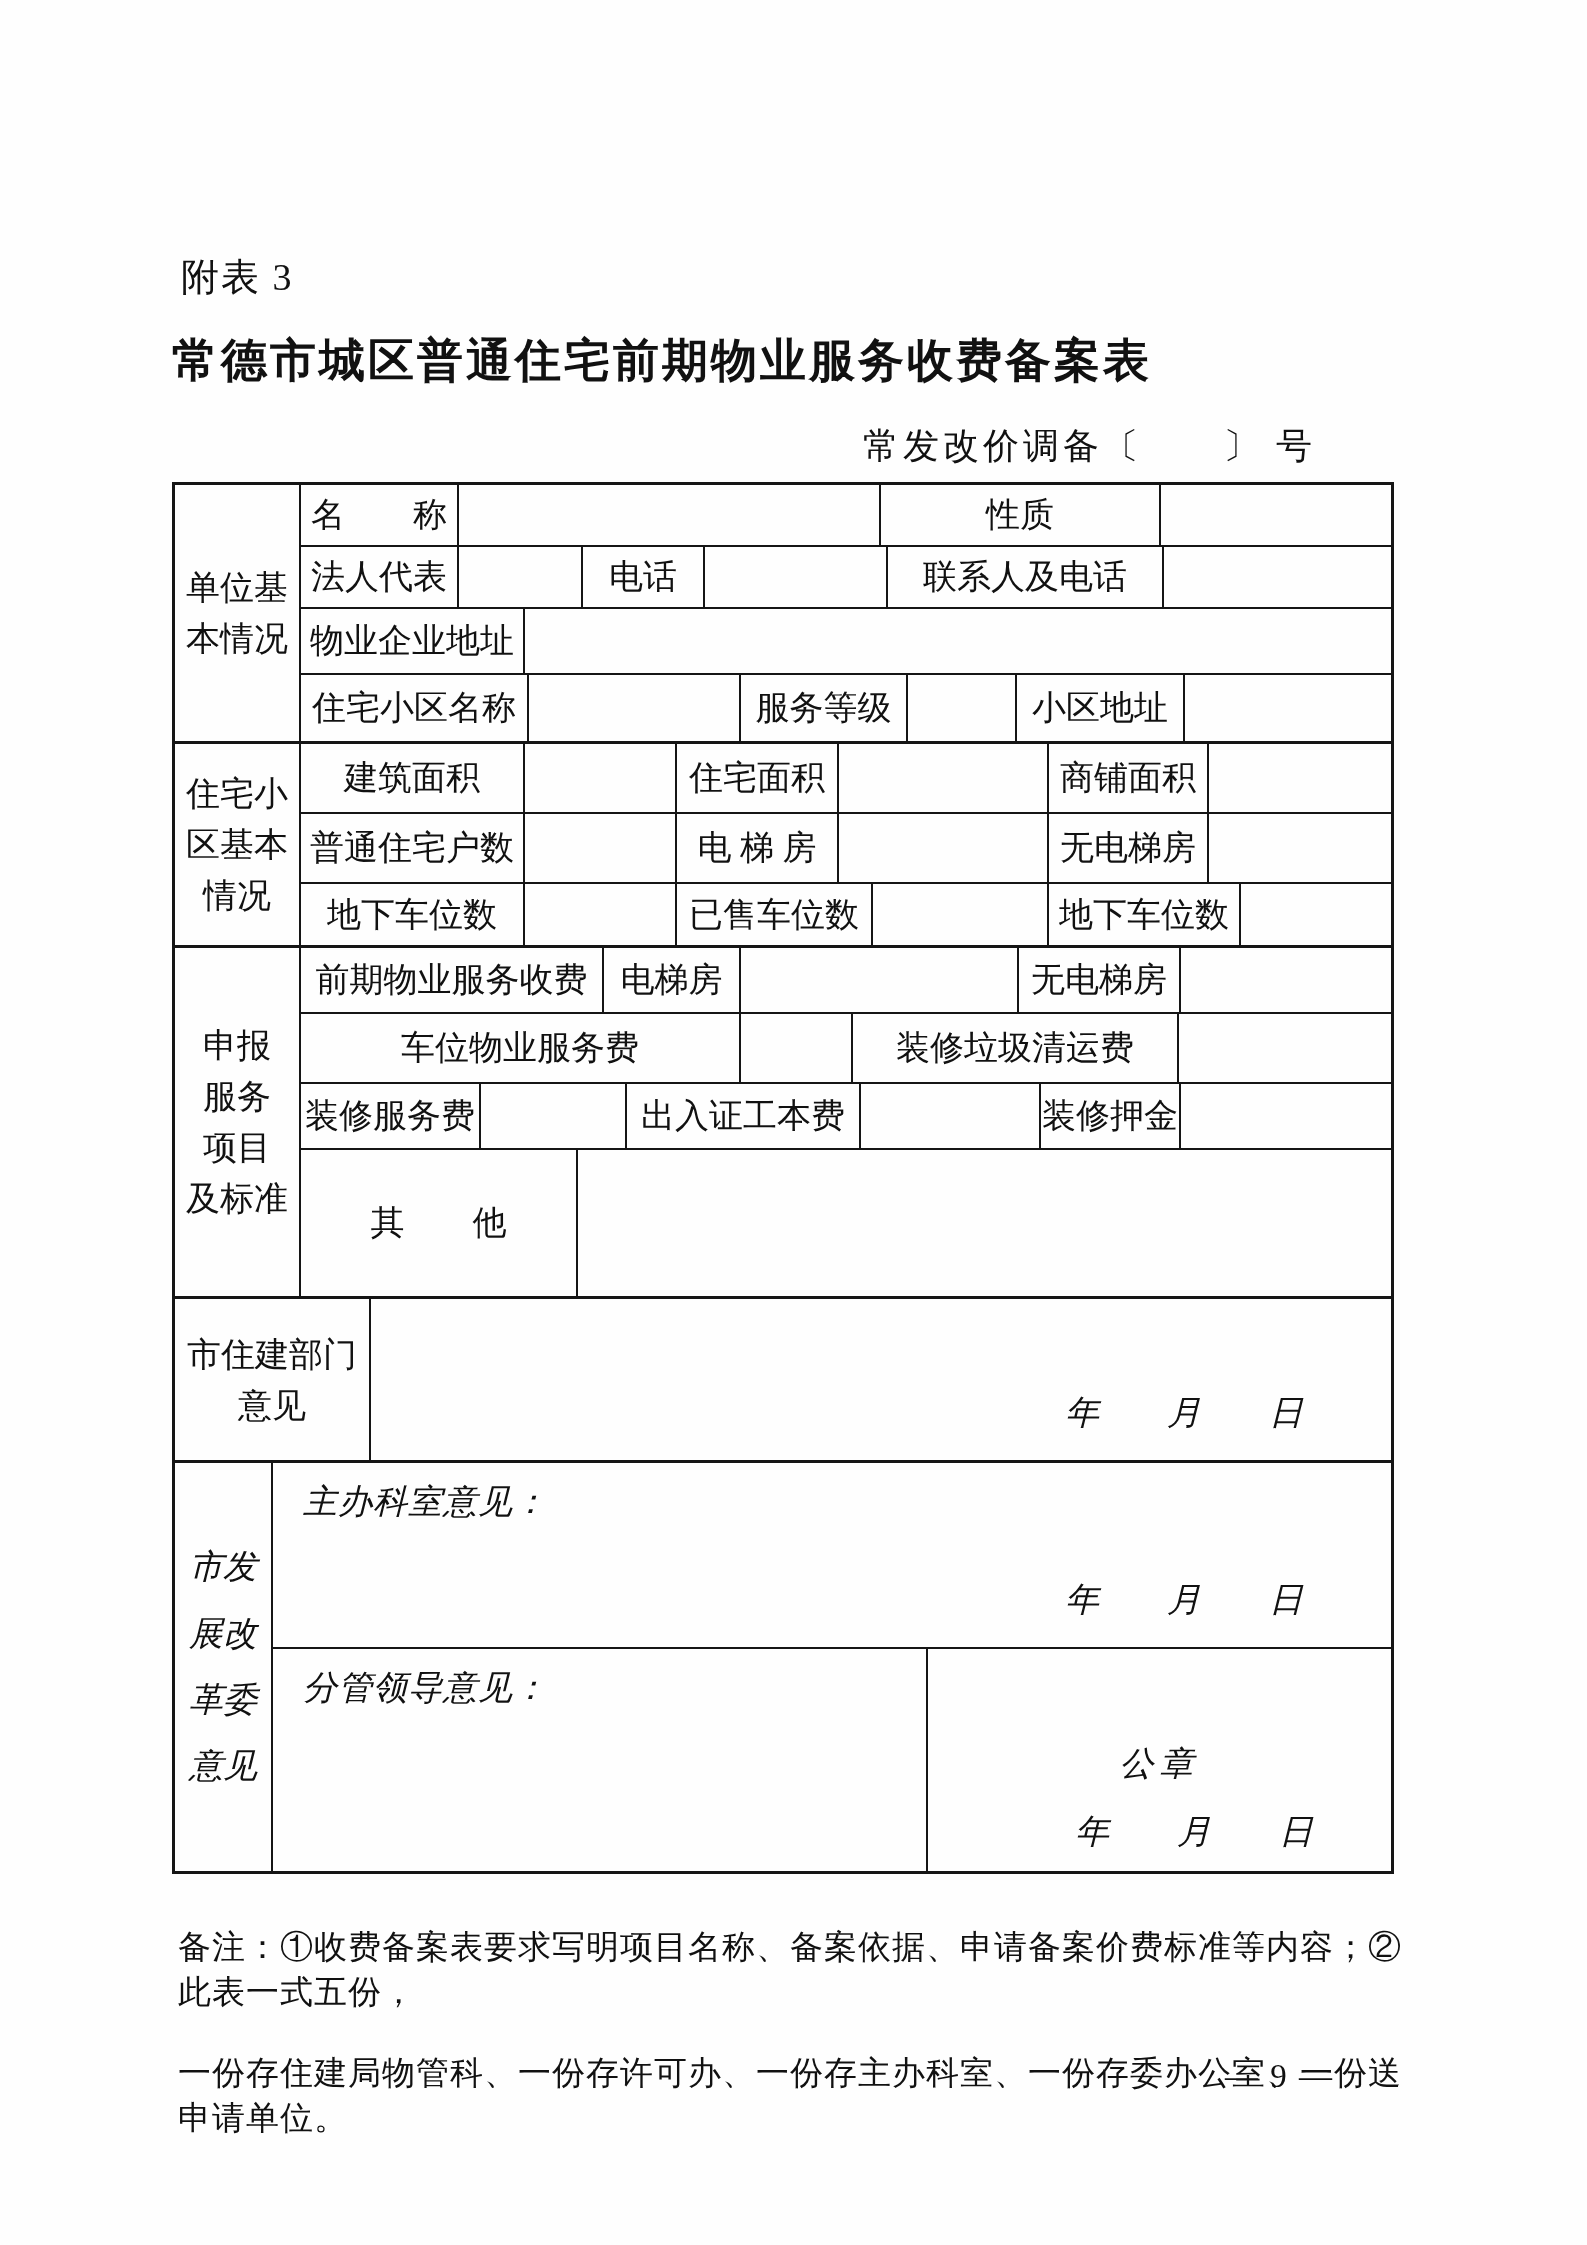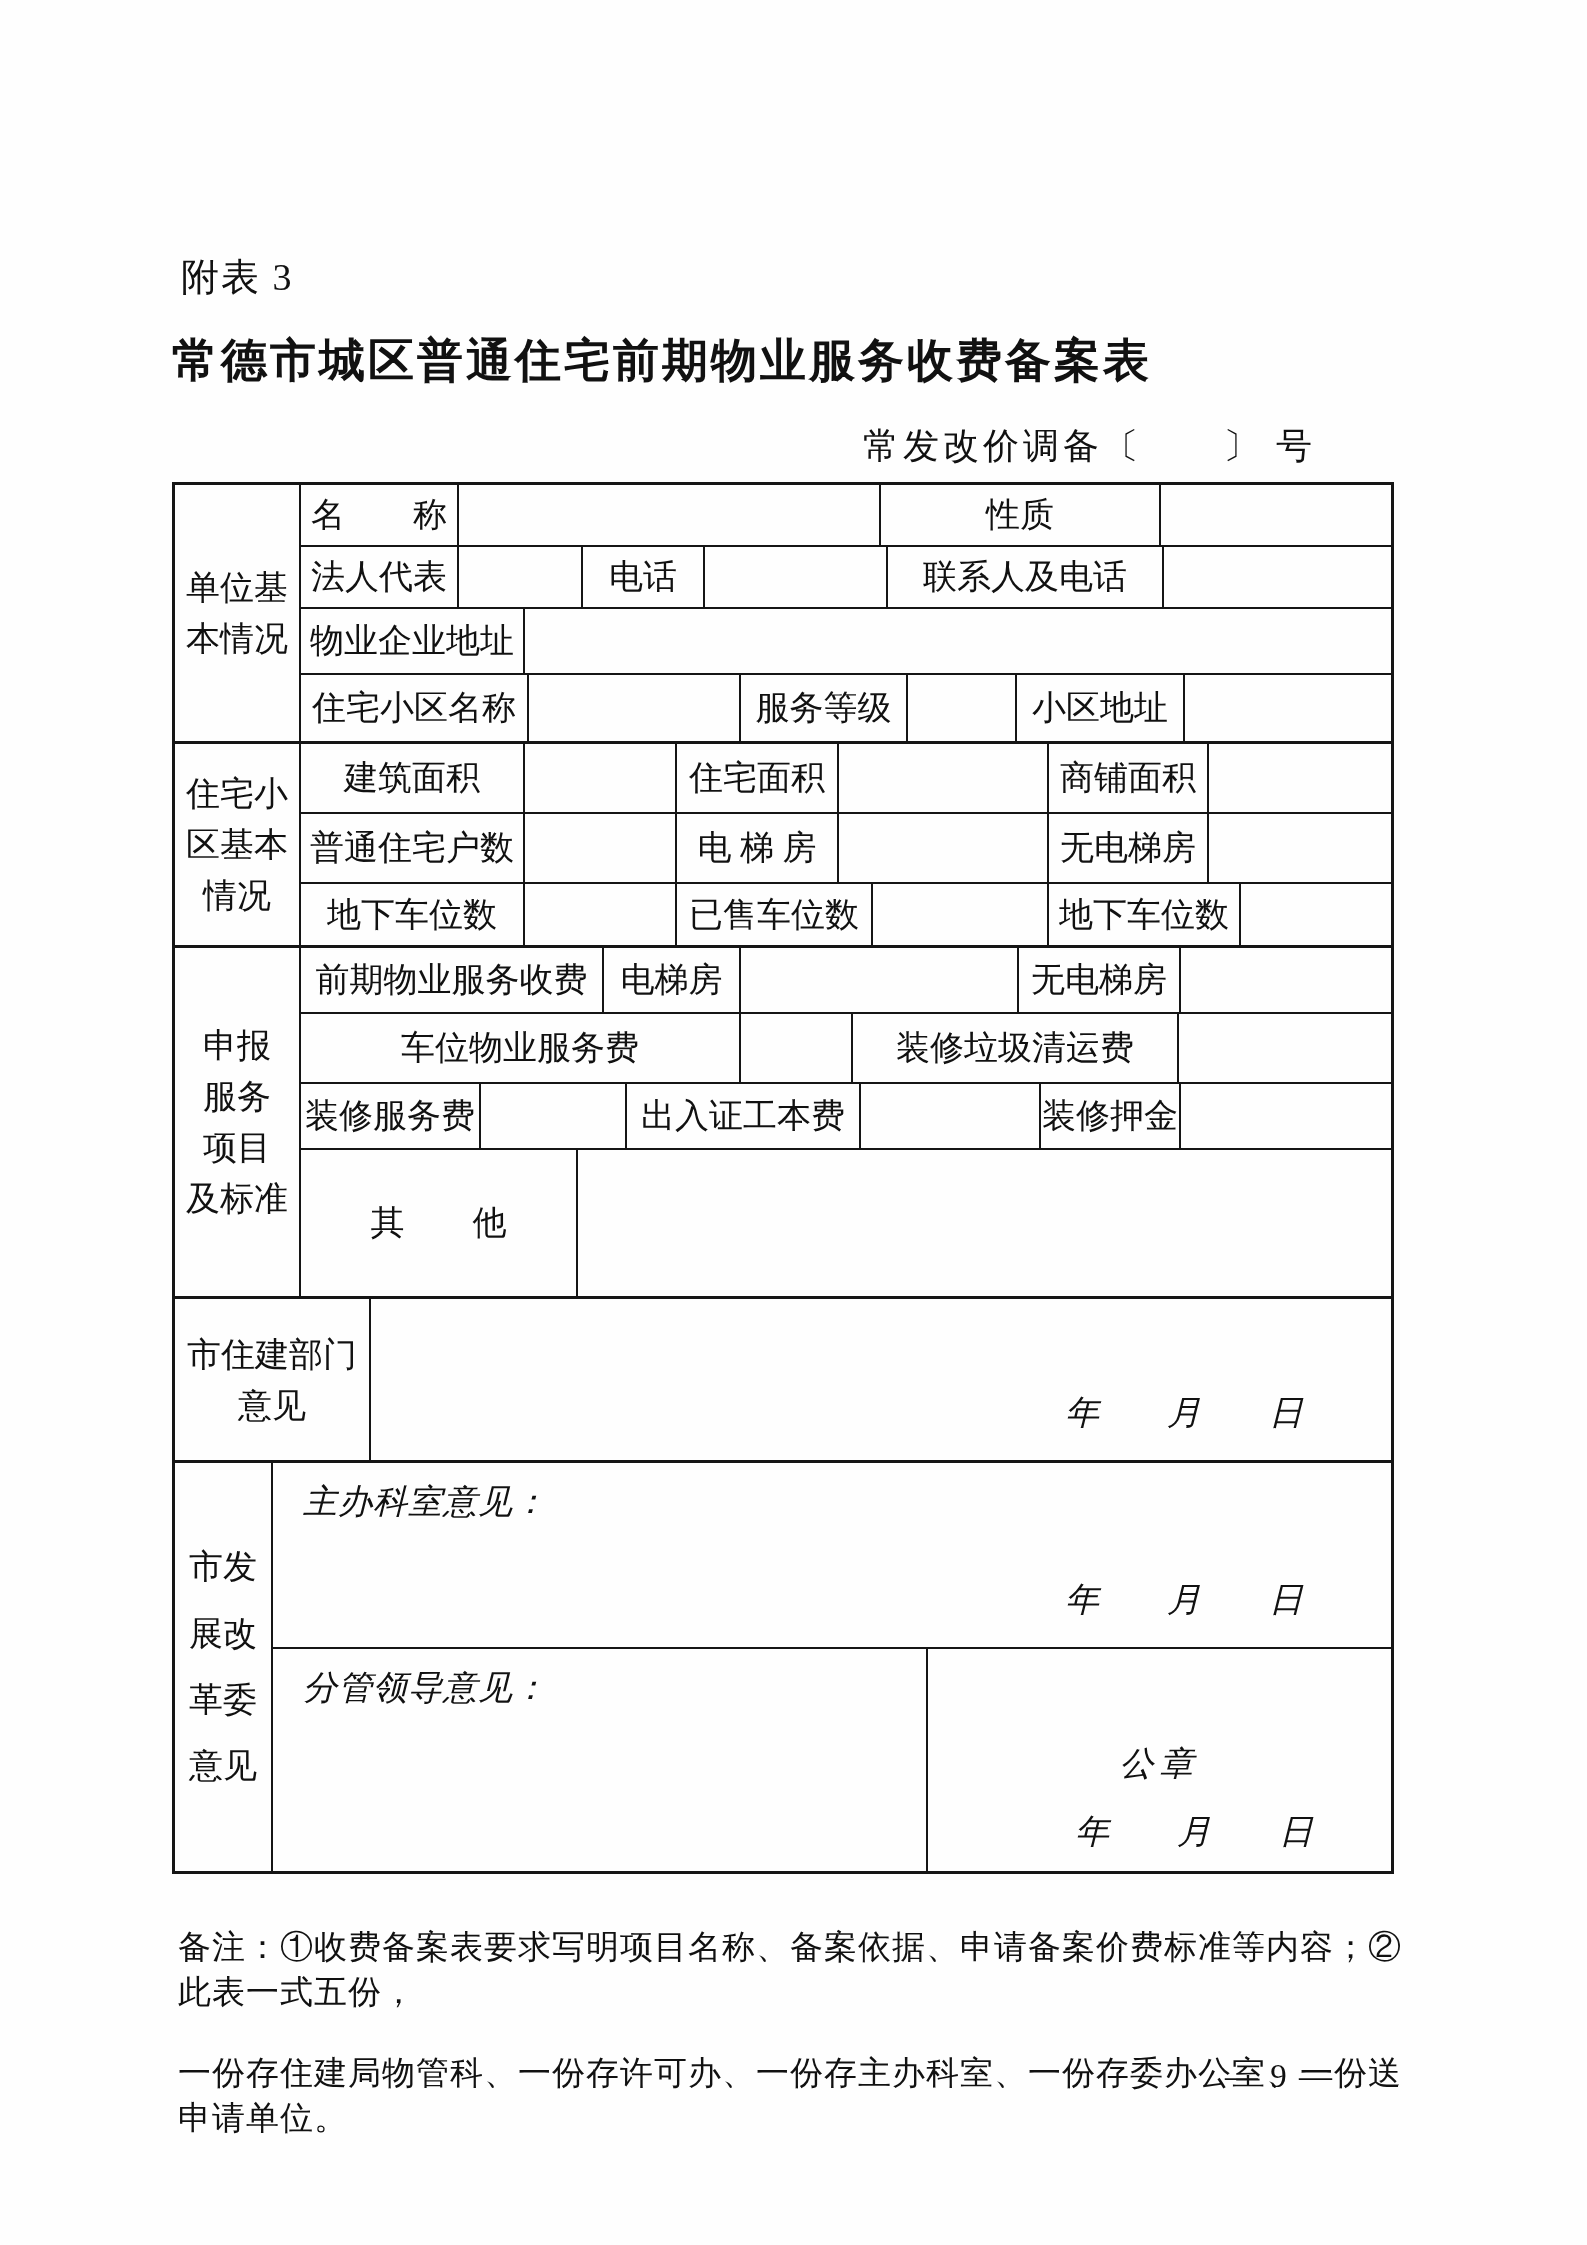--- a/index.html
+++ b/index.html
@@ -49,21 +49,21 @@
     flex:0 0 auto; border-right:2px solid #151515;
     display:flex; align-items:center; justify-content:center;
     font-size:34px; white-space:pre; overflow:hidden;
   }
   .tcell.grow { flex:1 1 auto; }
   .tcell:last-child { border-right:none; }
 
   .w126 { flex-basis:126px; }
   .lbl {  }
 
-  .s5-head { line-height:1.95; }
+  .s5-head { line-height:1.95;font-style:italic; }
 
   
   .op-cell { position:relative; flex:1 1 auto; font-size:34px;font-style:italic; }
   .op-title { position:absolute; top:16px; left:30px; letter-spacing:1px; }
   .op-date  { position:absolute; bottom:24px; right:88px; white-space:pre; }
   .seal     { position:absolute; top:92px; left:0; right:0; text-align:center; letter-spacing:6px; }
   .op-date-b{ position:absolute; bottom:16px; right:78px; white-space:pre; }
 
   .notes {
     position:absolute; left:178px; top:1925px; width:1240px;

